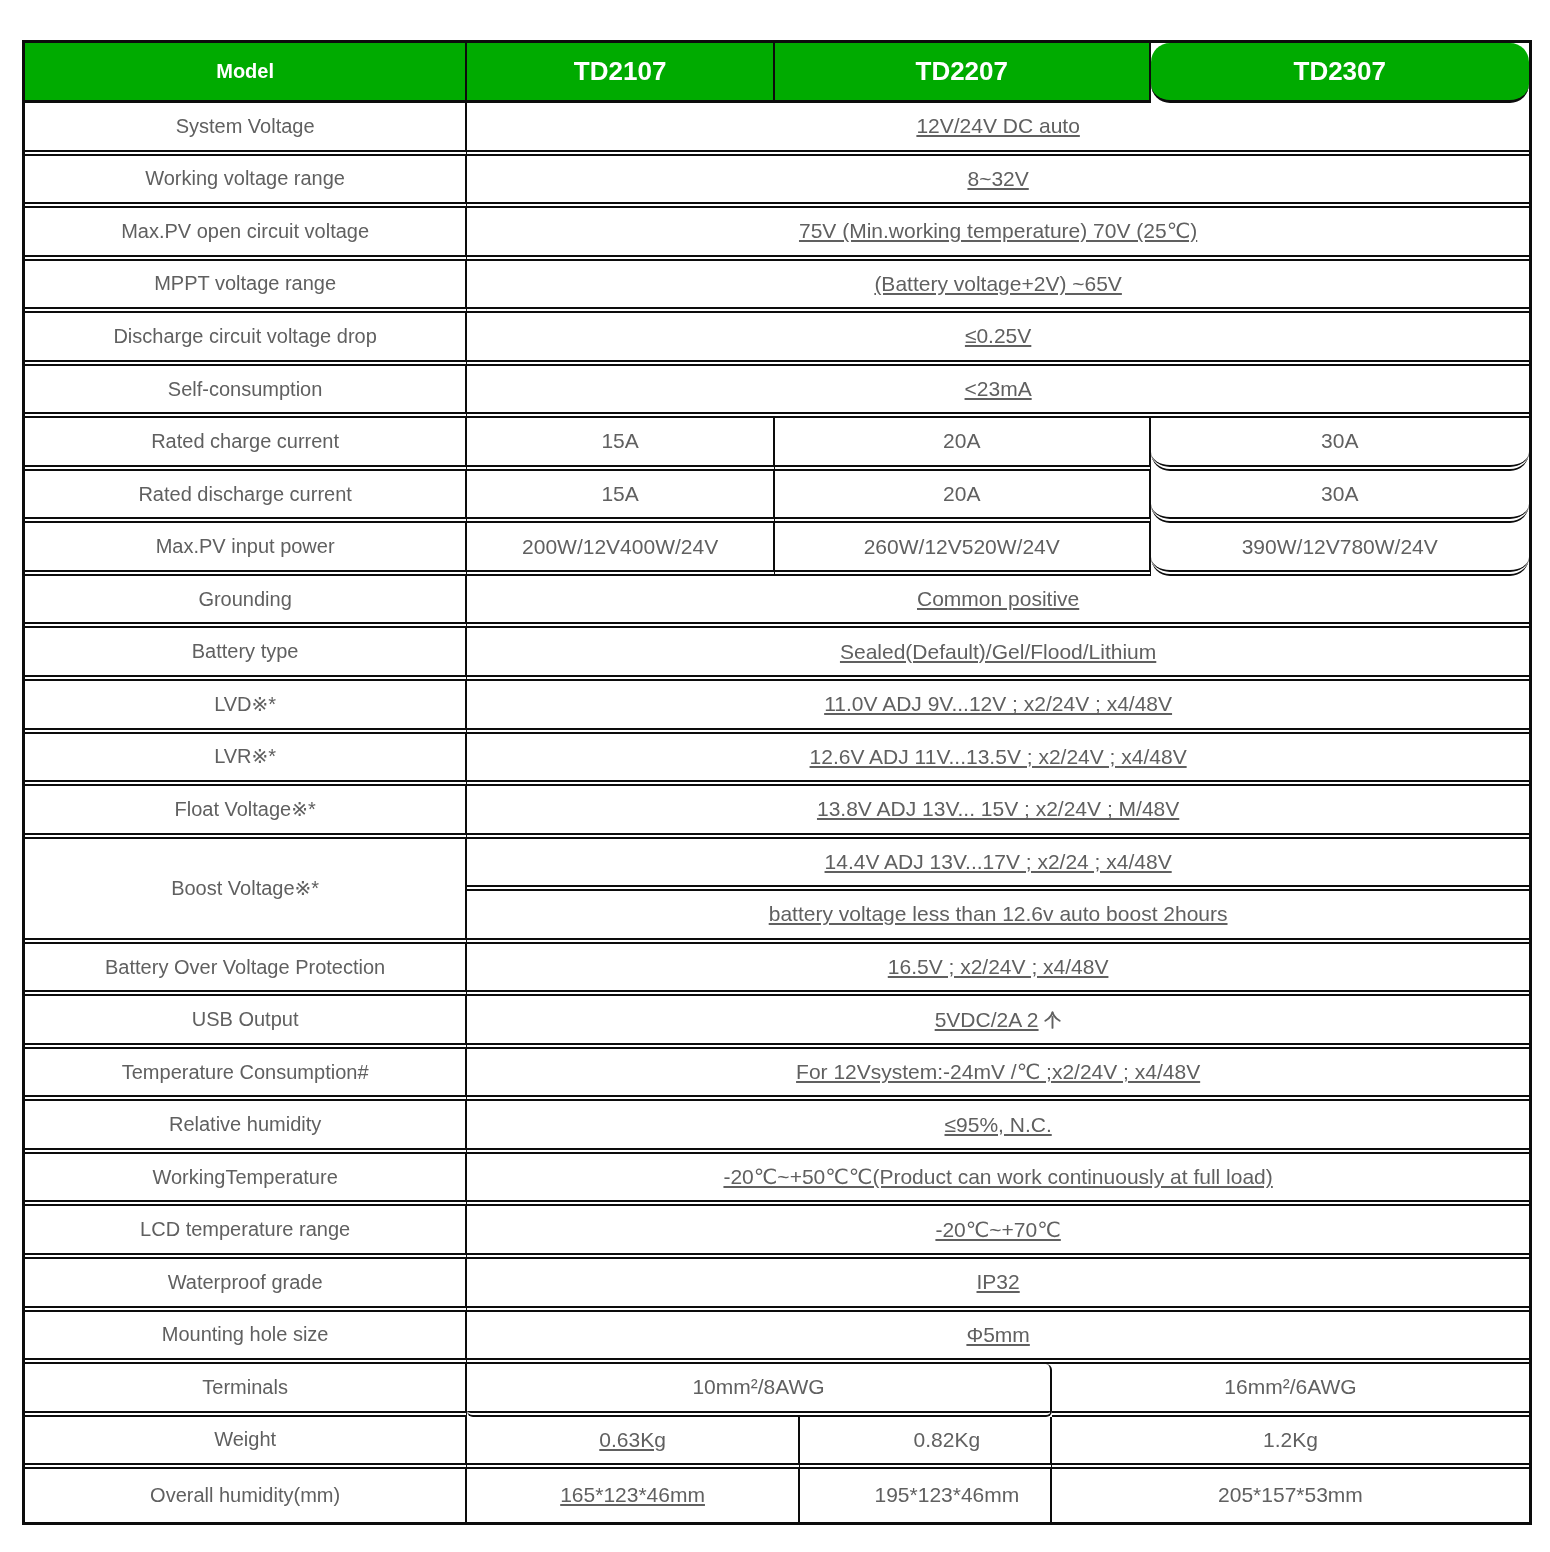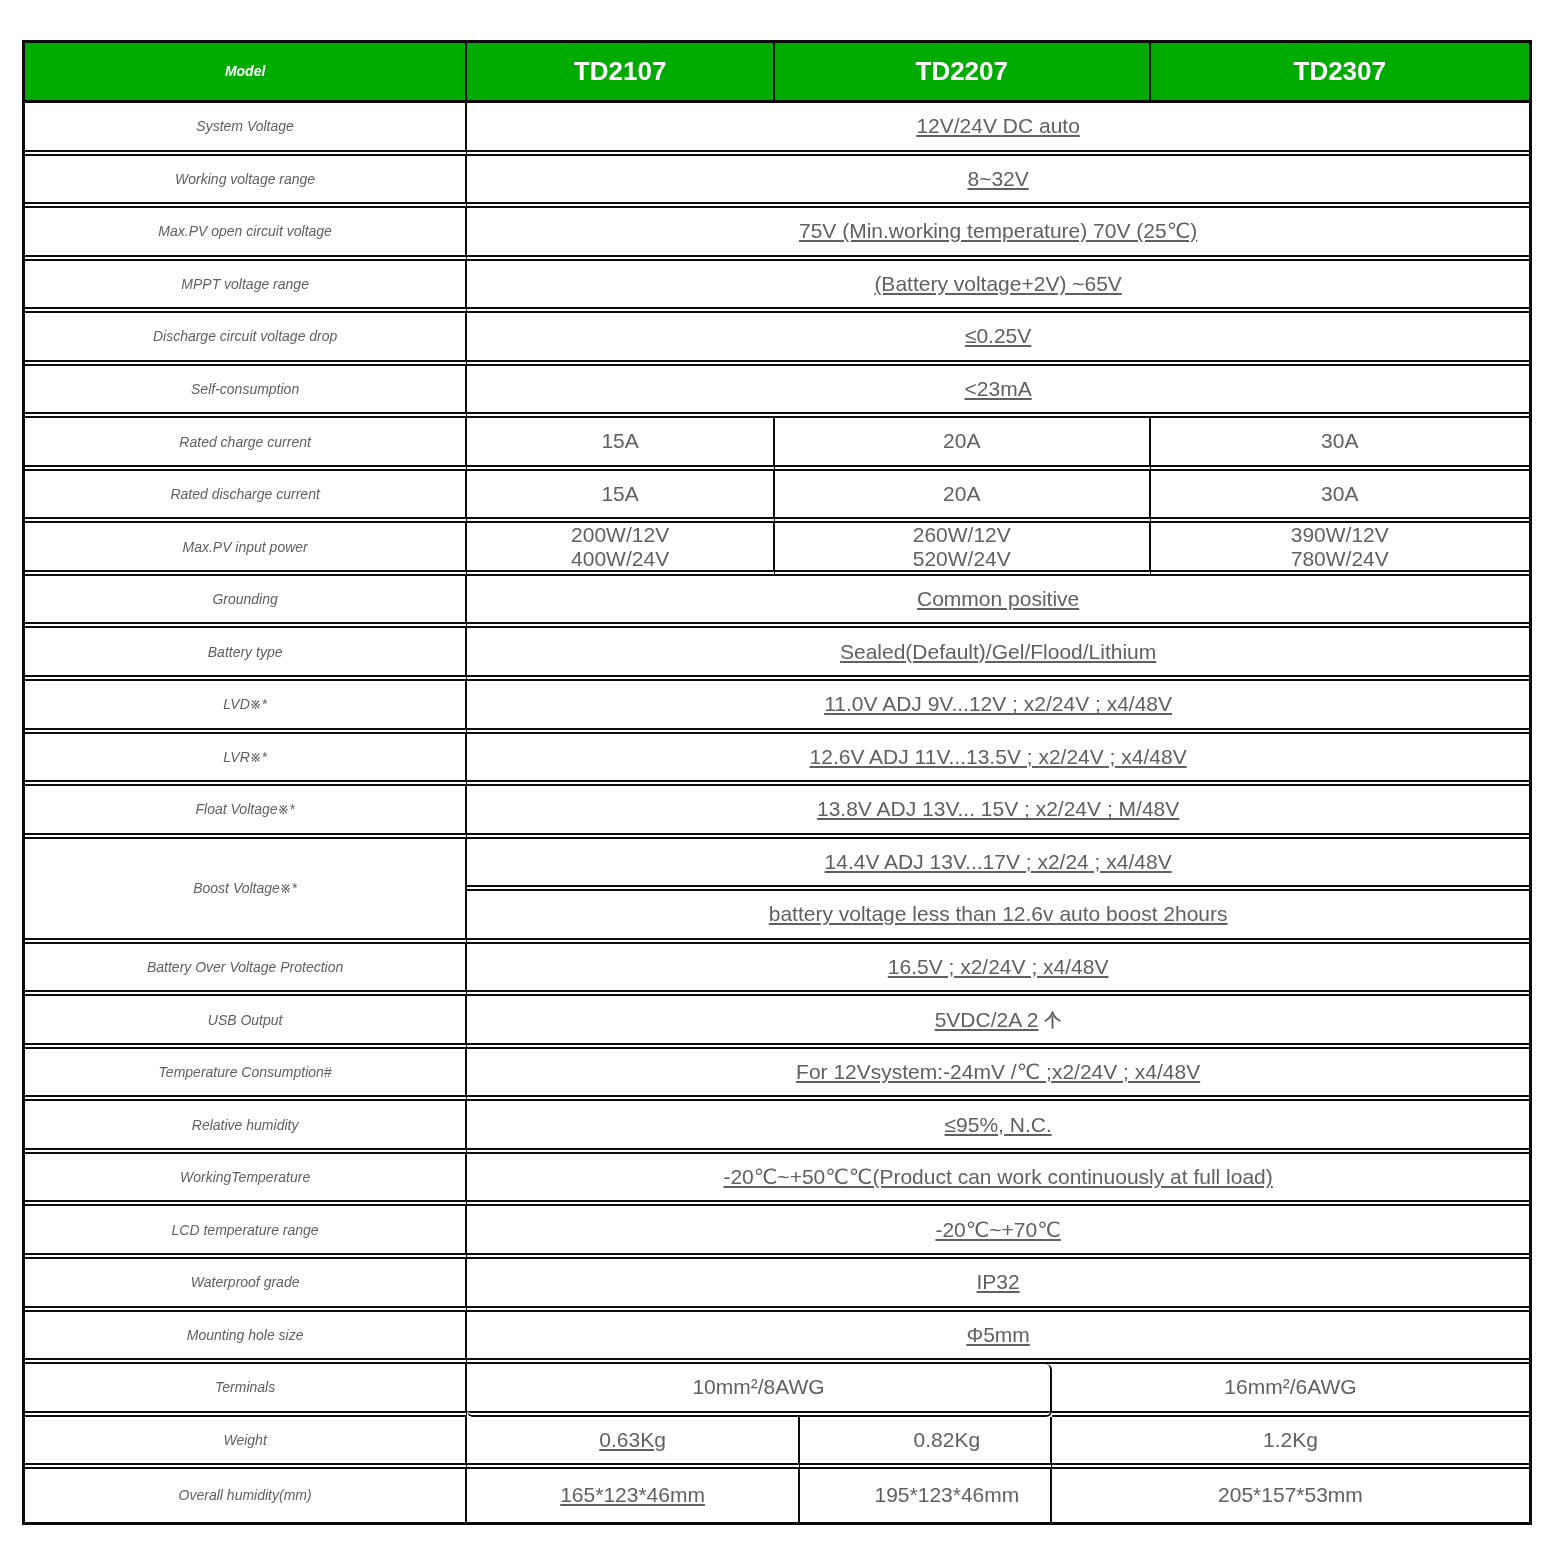--- a/index.html
+++ b/index.html
@@ -32,33 +32,33 @@
     line-height:1.15;
     overflow:hidden;
   }
   .hcell{
     background:var(--green);
     color:var(--white);
     font-weight:bold;
     font-size:26px;
     border-bottom:3px solid var(--border);
   }
-  .lab{grid-column:1/2;font-size:14px;font-style:italic;}
+  .lab{grid-column:1/2;font-size:20px;}
   .vB{grid-column:2/3;}
   .vC{grid-column:3/6;}
-  .vD{grid-column:6/7;}
+  .vD{grid-column:6/7;border-radius:19px;}
   .vFull{grid-column:2/7;text-decoration:underline;}
   .vB2{grid-column:2/4;text-decoration:underline;}
   .vC2{grid-column:4/5;padding-left:44px;}
   .vD2{grid-column:5/7;}
   .vTerm{grid-column:2/5;border-radius:6px;}
   .end{border-right:none;}
   .last{border-bottom:none;}
   .span2{grid-row:span 2;}
-  .twoline{flex-direction:column;justify-content:center;}
+  .twoline{flex-direction:row;justify-content:center;}
   .twoline span{display:block;}
   .ge-glyph{margin-left:4px;flex:0 0 auto;}
 </style>
 </head>
 <body>
 
 <div class="spec-table">
 
   <div class="cell hcell lab">Model</div>
   <div class="cell hcell vB">TD2107</div>

